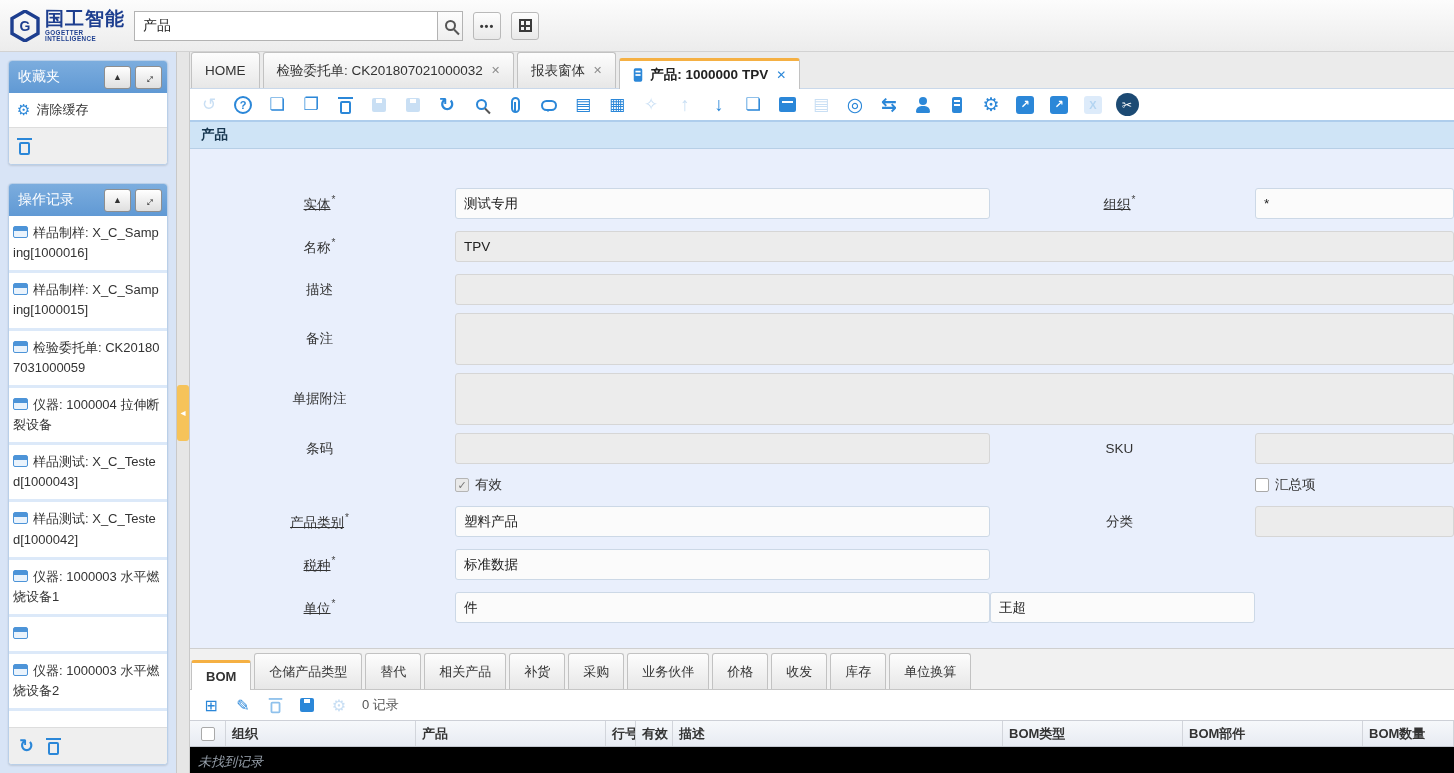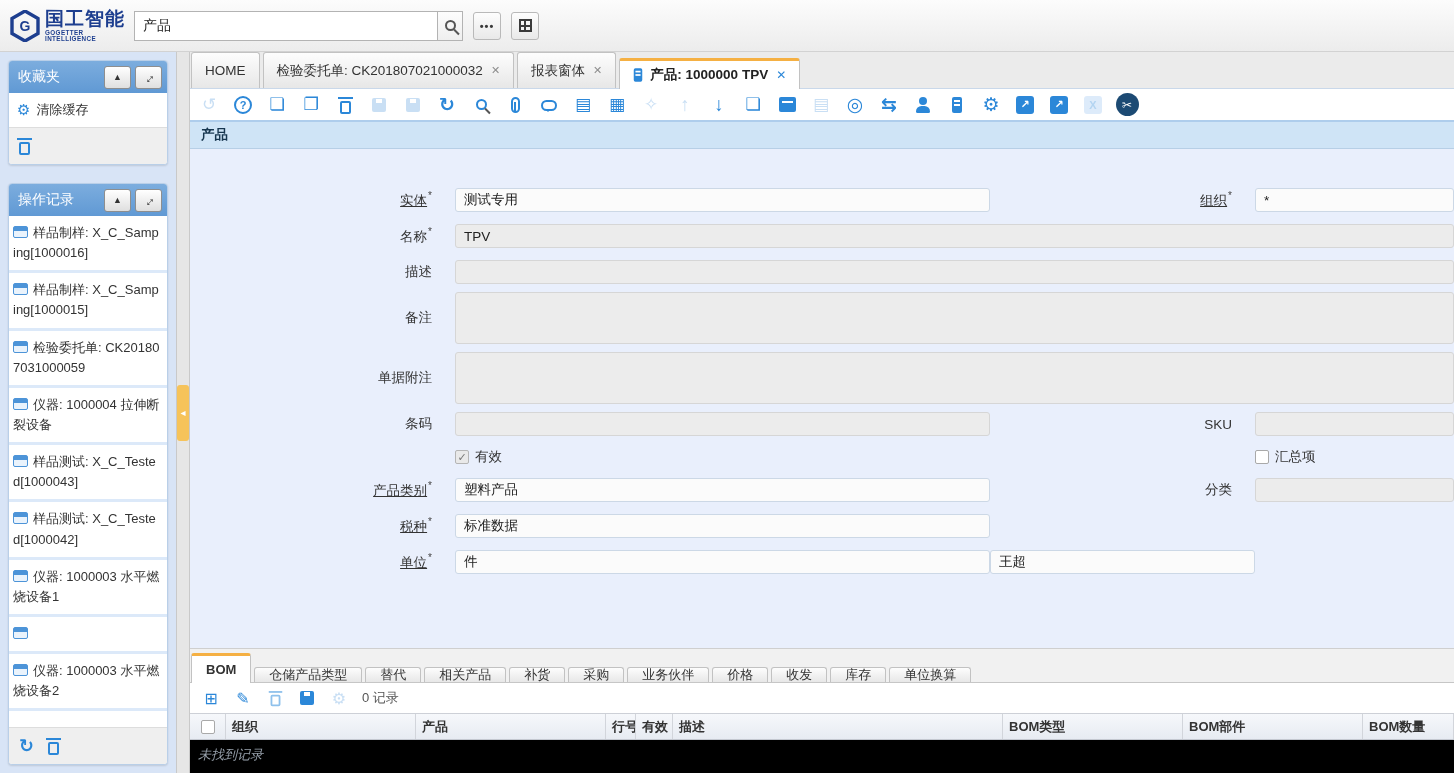--- a/index.html
+++ b/index.html
@@ -82,36 +82,36 @@
   .dis{color:var(--pale) !important}
   .icirc{width:18px;height:18px;border:2px solid var(--blue);border-radius:50%;display:flex;align-items:center;justify-content:center;font-size:11px;font-weight:bold;color:var(--blue)}
   .ibox{width:18px;height:18px;border-radius:3px;background:var(--blue);color:#fff;display:flex;align-items:center;justify-content:center;font-size:11px;font-weight:bold}
   .ibox.pbx{background:#ddebfa;color:#b3d4f1}
   .inavy{width:23px;height:23px;border-radius:50%;background:var(--navy);color:#fff;font-size:12px;display:flex;align-items:center;justify-content:center}
 
   .section-head{flex:0 0 27px;background:var(--headblue);border-bottom:1px solid #b7cfe6;display:flex;align-items:center;padding-left:11px;font-size:13.5px;font-weight:bold;color:#17364f}
 
   .formarea{flex:1;background:var(--formbg);overflow:hidden;padding-top:39px}
   .frow{display:grid;grid-template-columns:265px 535px 265px minmax(0,1fr);align-items:center;margin-bottom:12px}
-  .flabel{text-align:right;padding-right:23px;font-size:13.5px;color:#333;white-space:nowrap}
+  .flabel{text-align:center;padding-right:6px;font-size:13.5px;color:#333;white-space:nowrap}
   .flabel .lnk{text-decoration:underline;cursor:pointer}
   .flabel sup{font-size:10px;color:#444;margin-left:1px}
-  .inp{height:24px;border:1px solid #ccd8e6;border-radius:3px;background:#fbfbfb;padding:0 8px;font-size:13.5px;color:#222;display:flex;align-items:center;overflow:hidden;white-space:nowrap}
+  .inp{height:31px;border:1px solid #ccd8e6;border-radius:3px;background:#fbfbfb;padding:0 8px;font-size:13.5px;color:#222;display:flex;align-items:center;overflow:hidden;white-space:nowrap}
   .inp.dis2{background:#ececec;border-color:#d6d6d6}
   .inp.full{grid-column:2/5}
   .inp.tall{height:52px;align-items:flex-start;padding-top:4px}
   .frow.short{margin-bottom:8px}
   .cbwrap{display:flex;align-items:center;gap:6px;font-size:13.5px;color:#333}
   .cb{width:14px;height:14px;border:1px solid #a9a9a9;border-radius:2px;background:#fff;display:flex;align-items:center;justify-content:center;font-size:11px;font-weight:bold;color:#777;cursor:pointer}
   .cb.on{background:#e9e9e9;border-color:#b5b5b5}
 
   
   .bottompanel{flex:0 0 125px;display:flex;flex-direction:column;border-top:1px solid #cfcfcf;background:#fff}
   .btabs{flex:0 0 34px;background:#f1f1f1;display:flex;align-items:flex-end;padding:4px 0 0 1px;border-bottom:1px solid #c6c6c6}
-  .btab{height:15px;display:flex;align-items:center;padding:0 14px;margin-right:3px;background:linear-gradient(#fdfdfd,#e7e7e7);border:1px solid #c2c2c2;border-bottom:none;border-radius:3px 3px 0 0;font-size:13px;color:#333;cursor:pointer;white-space:nowrap}
+  .btab{height:36px;display:flex;align-items:center;padding:0 14px;margin-right:3px;background:linear-gradient(#fdfdfd,#e7e7e7);border:1px solid #c2c2c2;border-bottom:none;border-radius:3px 3px 0 0;font-size:13px;color:#333;cursor:pointer;white-space:nowrap}
   .btab.active{height:30px;background:#fff;border-top:3px solid var(--orange);font-weight:bold;margin-bottom:-1px}
   .btoolbar{flex:0 0 30px;display:flex;align-items:center;gap:10px;padding-left:10px;background:#fff}
   .bti{width:22px;height:22px;display:flex;align-items:center;justify-content:center;cursor:pointer;color:var(--blue);font-size:16px}
   .bti .i-trash{transform:scale(.9)}
   .rcount{font-size:13px;color:#555;margin-left:2px}
   .thead{flex:0 0 27px;display:flex;background:linear-gradient(#f6f8fb,#e7ebf2);border-top:1px solid #cdd0d7;border-bottom:1px solid #c4c8d0;font-size:13px;font-weight:bold;color:#333}
   .th{display:flex;align-items:center;padding-left:6px;border-right:1px solid #d2d5db;overflow:hidden;white-space:nowrap}
   .c0{flex:0 0 36px;justify-content:center;padding-left:0}
   .c1{flex:0 0 190px}.c2{flex:0 0 190px}.c3{flex:0 0 30px}.c4{flex:0 0 37px}.c5{flex:0 0 330px}
   .c6{flex:0 0 180px}.c7{flex:0 0 180px}.c8{flex:1}

